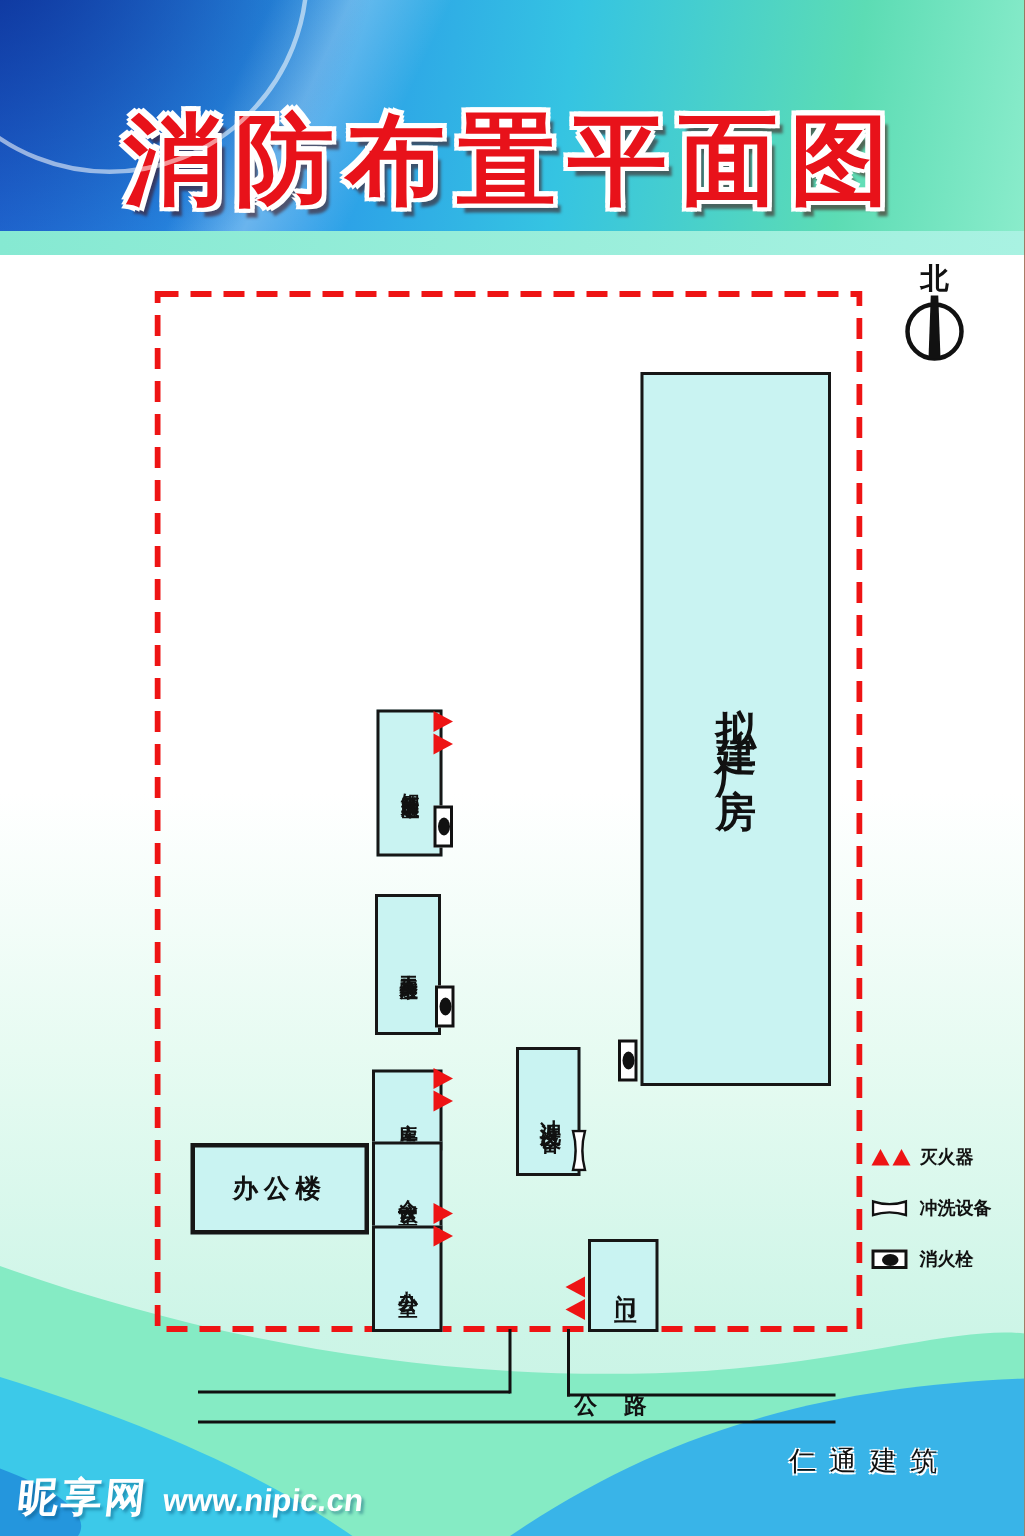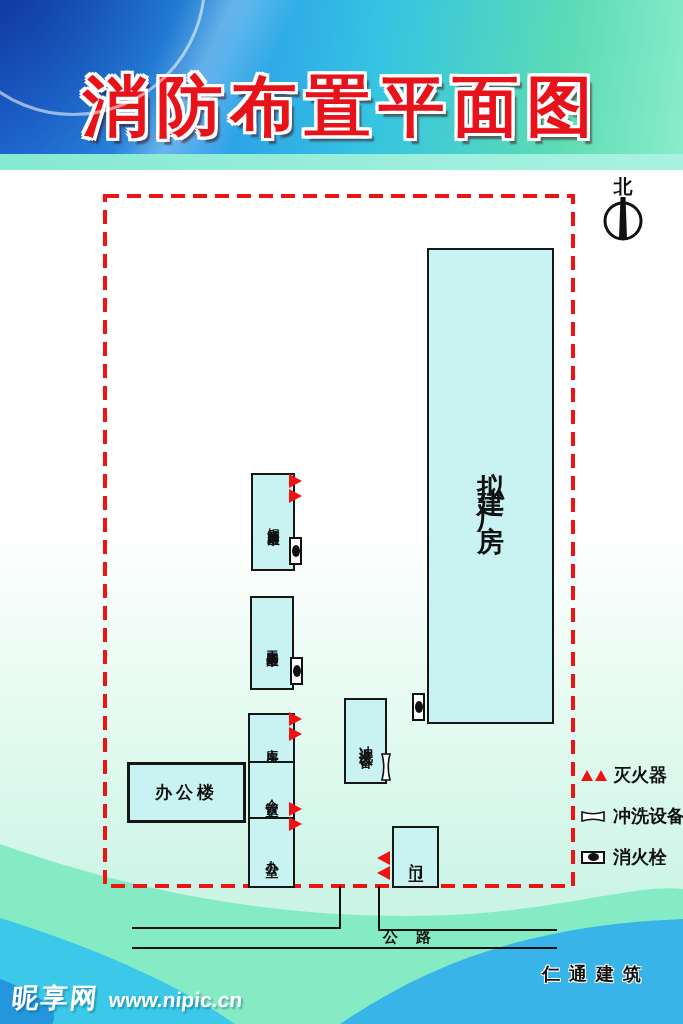--- a/index.html
+++ b/index.html
@@ -41,29 +41,29 @@
   .hyd-v{width:13px;height:28px;}
   .hyd-v i{width:8px;height:12px;}
   .bowtie{position:absolute;}
   
   .north{position:absolute;left:601px;top:177px;width:44px;text-align:center;color:#111;}
   .north-char{font-size:19px;font-weight:bold;font-family:"Liberation Serif",serif;line-height:1;}
   
   .legend{position:absolute;left:581px;top:763px;}
   .leg-row{display:flex;align-items:center;gap:6px;margin-bottom:17px;}
   .leg-icon{width:26px;display:flex;align-items:center;gap:2px;}
-  .leg-label{font-size:18px;font-weight:bold;color:#111;letter-spacing:0;
+  .leg-label{font-size:12px;font-weight:bold;color:#111;letter-spacing:0;
     font-family:Liberation Serif, serif;white-space:nowrap;}
   .hyd-h{position:static;width:24px;height:13px;}
   .hyd-h i{width:11px;height:8px;}
   
   .road-label{position:absolute;left:383px;top:928px;font-size:15px;font-weight:bold;
     letter-spacing:18px;color:#111;font-family:"Liberation Serif",serif;white-space:nowrap;}
   
-  .company{position:absolute;left:542px;top:962px;font-size:18px;font-weight:bold;
+  .company{position:absolute;left:526px;top:962px;font-size:18px;font-weight:normal;
     letter-spacing:9px;color:#111;white-space:nowrap;font-family:"Liberation Serif",serif;
     text-shadow:-1px -1px 0 #fff,1px -1px 0 #fff,-1px 1px 0 #fff,1px 1px 0 #fff;}
   .id-strip{position:absolute;left:454px;top:990px;width:229px;height:23px;
     background:rgba(150,225,245,.55);display:flex;align-items:center;padding-left:6px;
     box-sizing:border-box;}
   .id-strip span{color:#fff;font-size:13px;font-family:"Liberation Sans",sans-serif;}
   .watermark{position:absolute;left:12px;top:980px;display:flex;align-items:baseline;gap:10px;
     color:#fff;transform:skewX(-6deg);
     text-shadow:2px 2px 2px rgba(0,70,110,.4);}
   .wm-name{font-size:27px;font-weight:900;letter-spacing:2px;}

